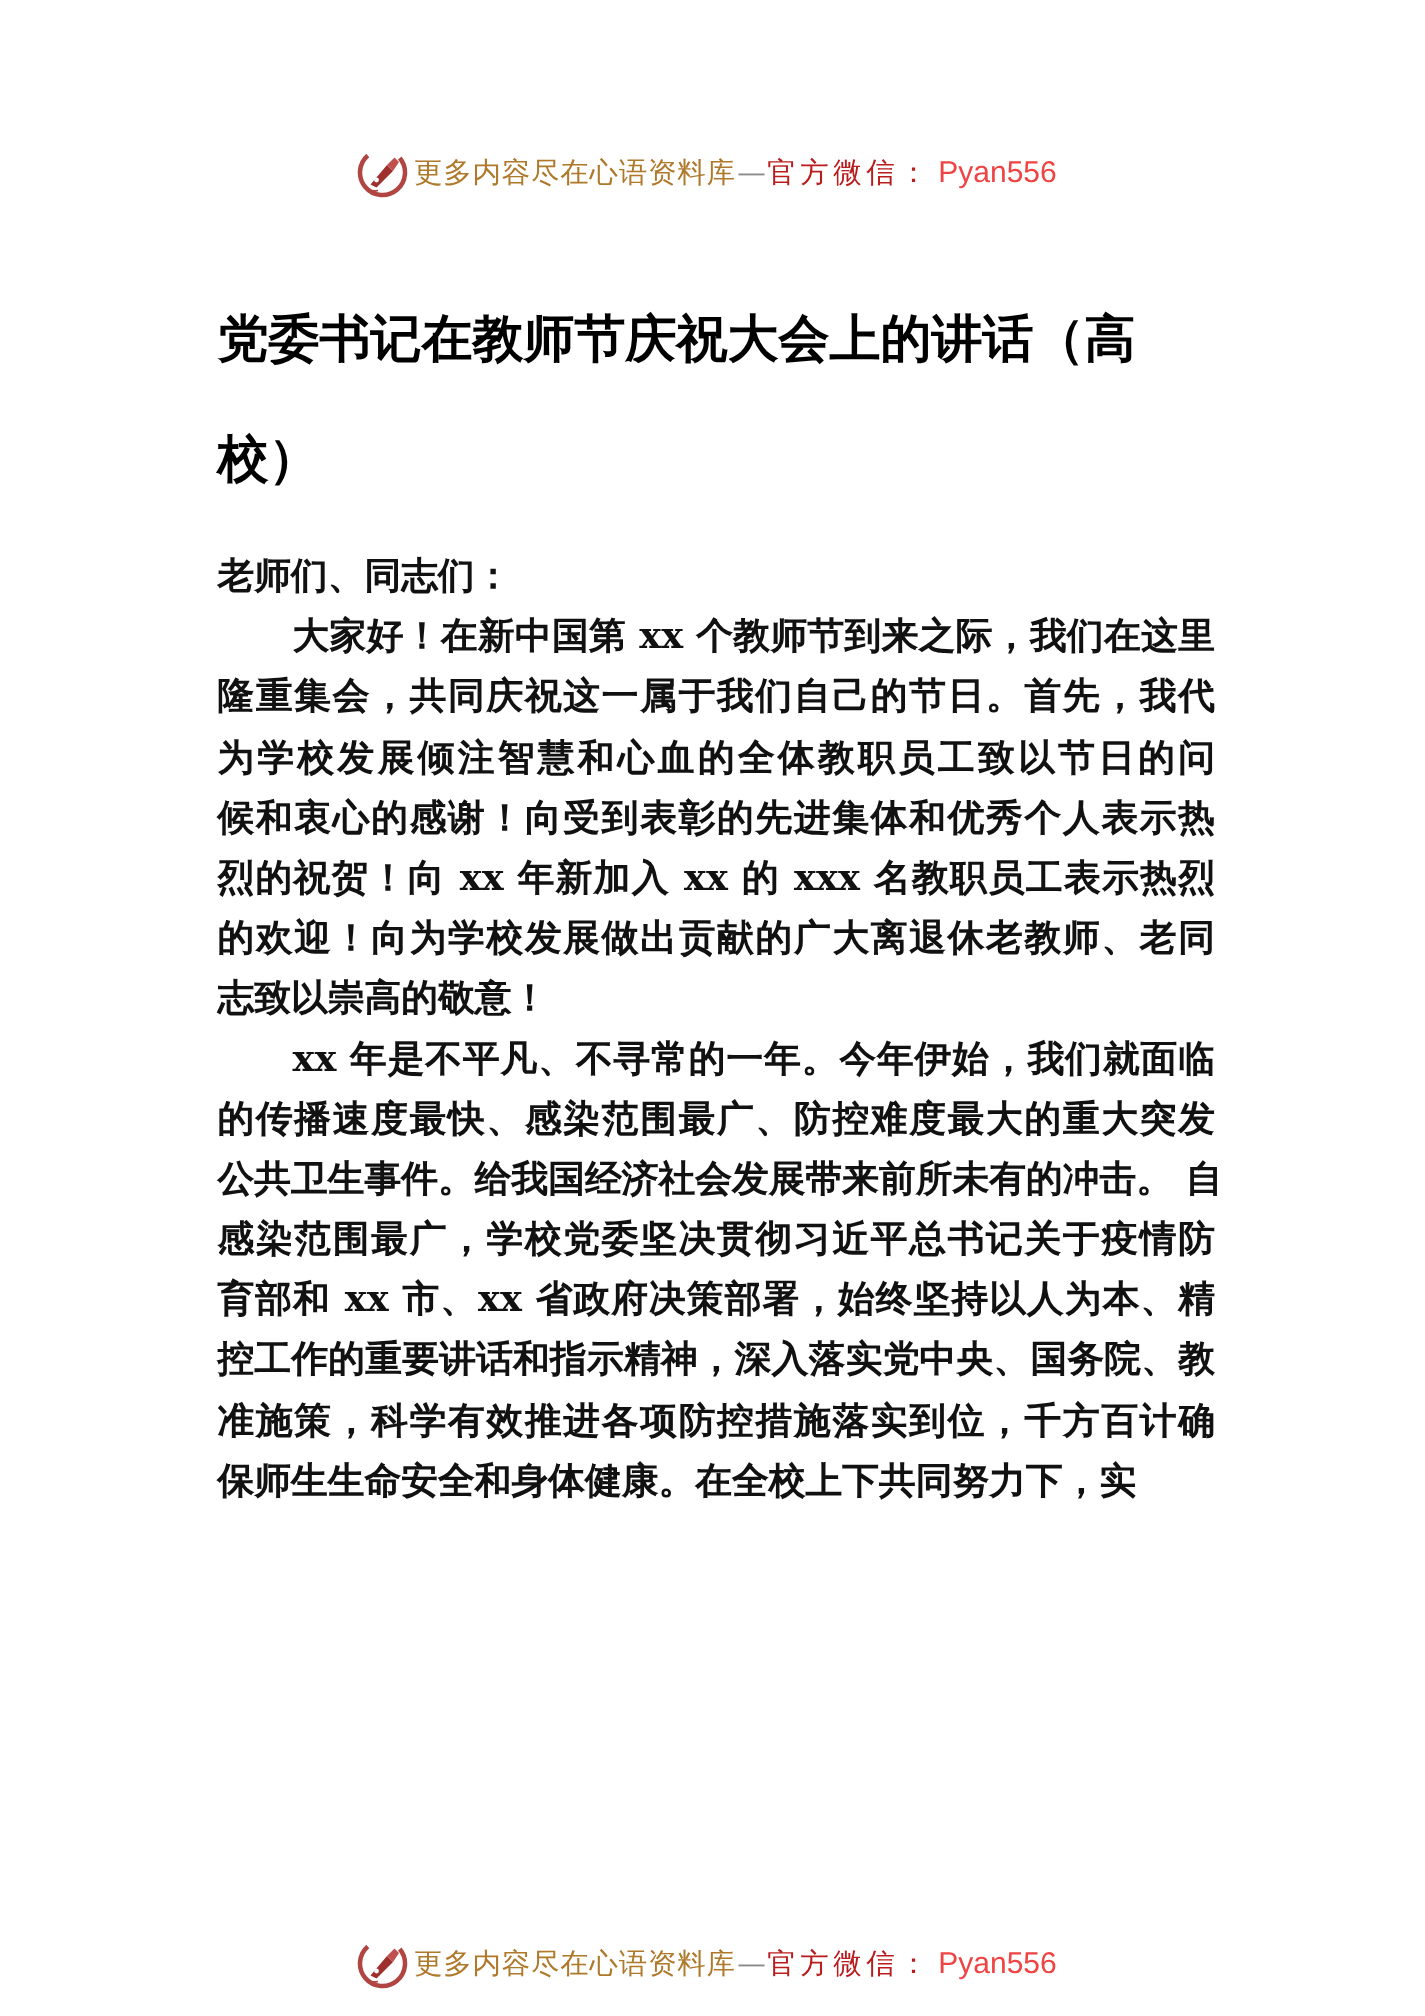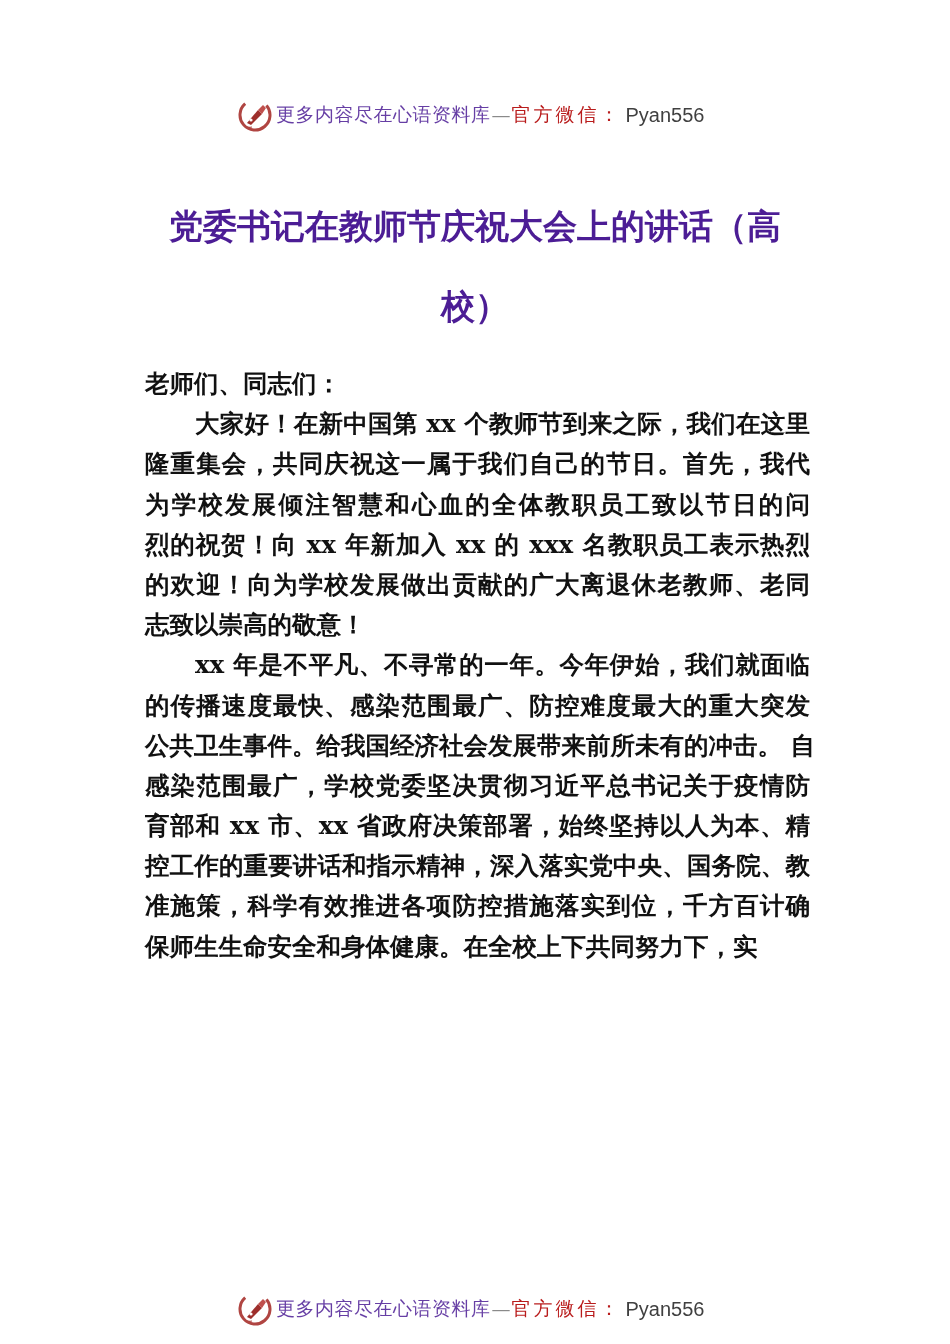--- a/index.html
+++ b/index.html
@@ -25,54 +25,54 @@
     }
     .banner.top { top: 95px; }
     .banner.bottom { top: 1289px; }
     .banner .logo {
       width: 34px;
       height: 34px;
       margin-right: 4px;
       display: inline-block;
     }
     .banner .brand {
-      color: #4c1d95;
+      color: #a16207;
       font-size: 19px;
       font-family: "DejaVu Serif", "Liberation Serif", serif;
       letter-spacing: 0.5px;
       opacity: 0.85;
     }
     .banner .dash {
       color: #8a8a8a;
       font-size: 19px;
       margin: 0 1px;
     }
     .banner .wechat {
       color: #b91c1c;
       font-size: 19px;
       letter-spacing: 3px;
       font-family: "DejaVu Sans", "Liberation Sans", sans-serif;
     }
     .banner .handle {
-      color: #404040;
+      color: #ef4444;
       font-size: 20px;
       font-family: "Liberation Sans", "DejaVu Sans", sans-serif;
       margin-left: 4px;
     }
     .title {
       position: absolute;
       left: 145px;
       width: 660px;
       top: 186px;
-      text-align: center;
+      text-align: left;
       font-weight: bold;
       font-size: 34px;
       line-height: 80px;
       letter-spacing: 0px;
-      color: #4c1d95;
+      color: #000000;
     }
     .title .line { display: block; white-space: nowrap; }
     .body-text {
       position: absolute;
       left: 145px;
       top: 364px;
       width: 665px;
       font-size: 24.5px;
       line-height: 40.2px;
       color: #111;
@@ -109,20 +109,21 @@
   <span class="line">党委书记在教师节庆祝大会上的讲话（高</span>
   <span class="line">校）</span>
 </div>
 
 <div class="body-text">
   <span class="ln last">老师们、同志们：</span>
 
   <span class="ln indent">大家好！在新中国第 xx 个教师节到来之际，我们在这里</span>
   <span class="ln">隆重集会，共同庆祝这一属于我们自己的节日。首先，我代</span>
   <span class="ln">为学校发展倾注智慧和心血的全体教职员工致以节日的问</span>
+  <span class="ln">候和衷心的感谢！向受到表彰的先进集体和优秀个人表示热</span>
   <span class="ln">烈的祝贺！向 xx 年新加入 xx 的 xxx 名教职员工表示热烈</span>
   <span class="ln">的欢迎！向为学校发展做出贡献的广大离退休老教师、老同</span>
   <span class="ln last">志致以崇高的敬意！</span>
 
   <span class="ln indent">xx 年是不平凡、不寻常的一年。今年伊始，我们就面临</span>
   <span class="ln">的传播速度最快、感染范围最广、防控难度最大的重大突发</span>
   <span class="ln">公共卫生事件。给我国经济社会发展带来前所未有的冲击。 自</span>
   <span class="ln">感染范围最广，学校党委坚决贯彻习近平总书记关于疫情防</span>
   <span class="ln">育部和 xx 市、xx 省政府决策部署，始终坚持以人为本、精</span>
   <span class="ln">控工作的重要讲话和指示精神，深入落实党中央、国务院、教</span>

